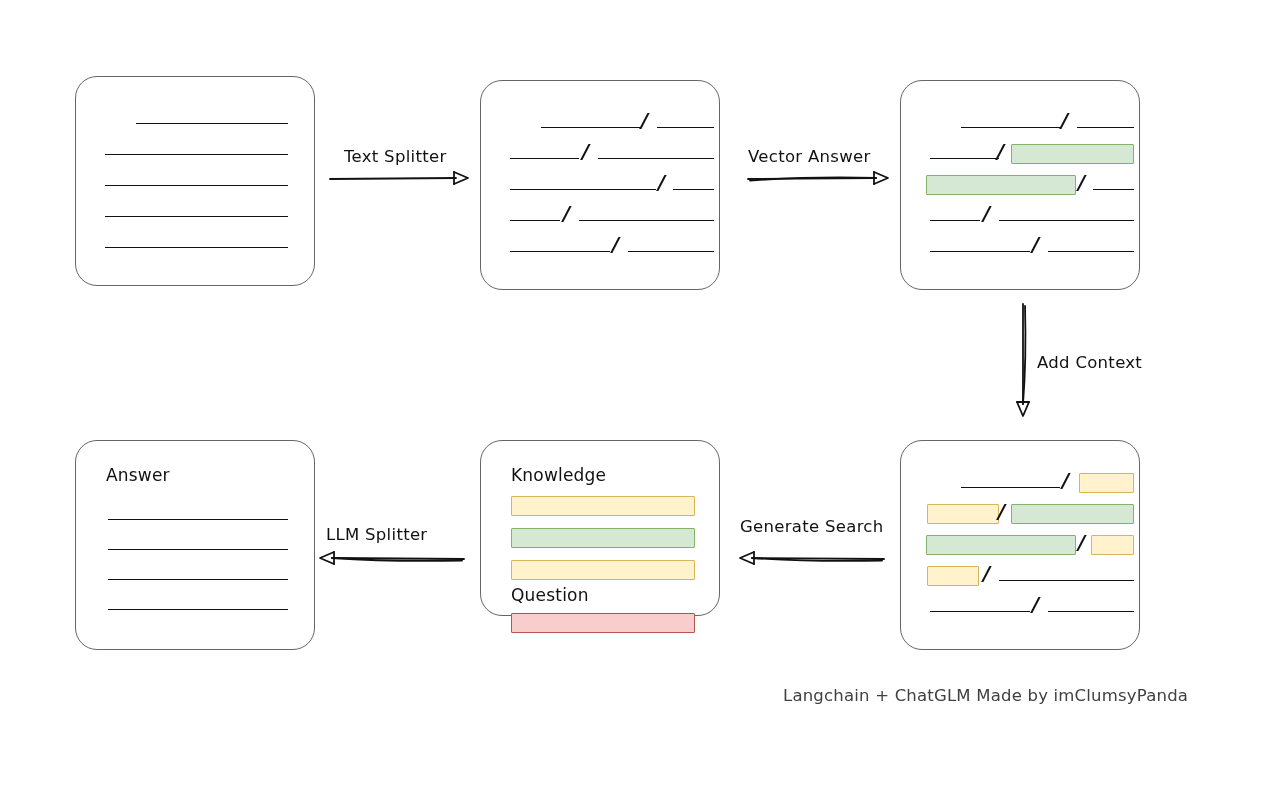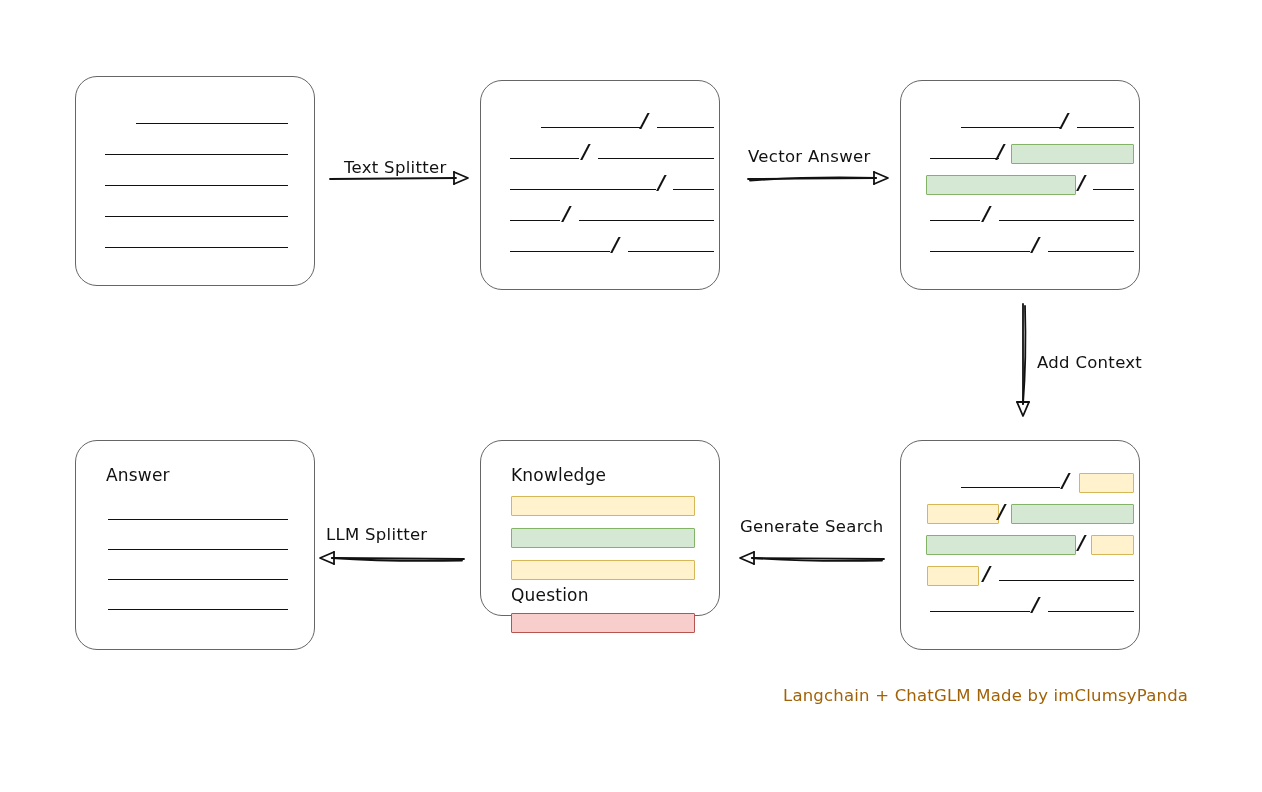--- a/index.html
+++ b/index.html
@@ -64,21 +64,21 @@
     letter-spacing:.3px;
     color:#111;
     white-space:nowrap;
   }
 
   
   .credit{
     position:absolute;
     font-size:16.5px;
     letter-spacing:.2px;
-    color:#a16207;
+    color:#404040;
     white-space:nowrap;
   }
 </style>
 </head>
 <body>
 
 <div id="stage">
 
   <div class="doc-box" id="node-source_document" style="left: 75px; top: 76px; width: 240px; height: 210px; border-color: rgb(102, 102, 102);">
       <div class="rule" style="left: 60px; top: 46px; width: 152px; border-top-color: rgb(17, 17, 17);"></div>
@@ -148,21 +148,21 @@
     </div>
   <div class="doc-box" id="node-answer" style="left: 75px; top: 440px; width: 240px; height: 210px; border-color: rgb(102, 102, 102);">
       <div class="box-label" style="left: 30px; top: 24px; text-align: center;">Answer</div>
       <div class="rule" style="left: 32px; top: 78px; width: 180px; border-top-color: rgb(17, 17, 17);"></div>
       <div class="rule" style="left: 32px; top: 108px; width: 180px; border-top-color: rgb(17, 17, 17);"></div>
       <div class="rule" style="left: 32px; top: 138px; width: 180px; border-top-color: rgb(17, 17, 17);"></div>
       <div class="rule" style="left: 32px; top: 168px; width: 180px; border-top-color: rgb(17, 17, 17);"></div>
     </div>
 
   <div id="edge-layer">
-      <div class="arrow-label" style="left: 344px; top: 147px; margin-top: 11px;">Text Splitter</div>
+      <div class="arrow-label" style="left: 344px; top: 147px;">Text Splitter</div>
       <svg class="arrow-svg" width="138" height="20" style="left: 330px; top: 168px;">
         <g fill="none" stroke="#111111" stroke-width="1.8" stroke-linecap="round" stroke-linejoin="round">
           <path d="M 0 11 L 126 10"></path>
           <path d="M 124 4 L 138 10 L 124 16"></path>
           <path d="M 124 4 L 124 16"></path>
         </g>
       </svg>
       <div class="arrow-label" style="left: 748px; top: 147px;">Vector Answer</div>
       <svg class="arrow-svg" width="140" height="20" style="left: 748px; top: 168px;">
         <g fill="none" stroke="#111111" stroke-width="1.8" stroke-linecap="round" stroke-linejoin="round">

